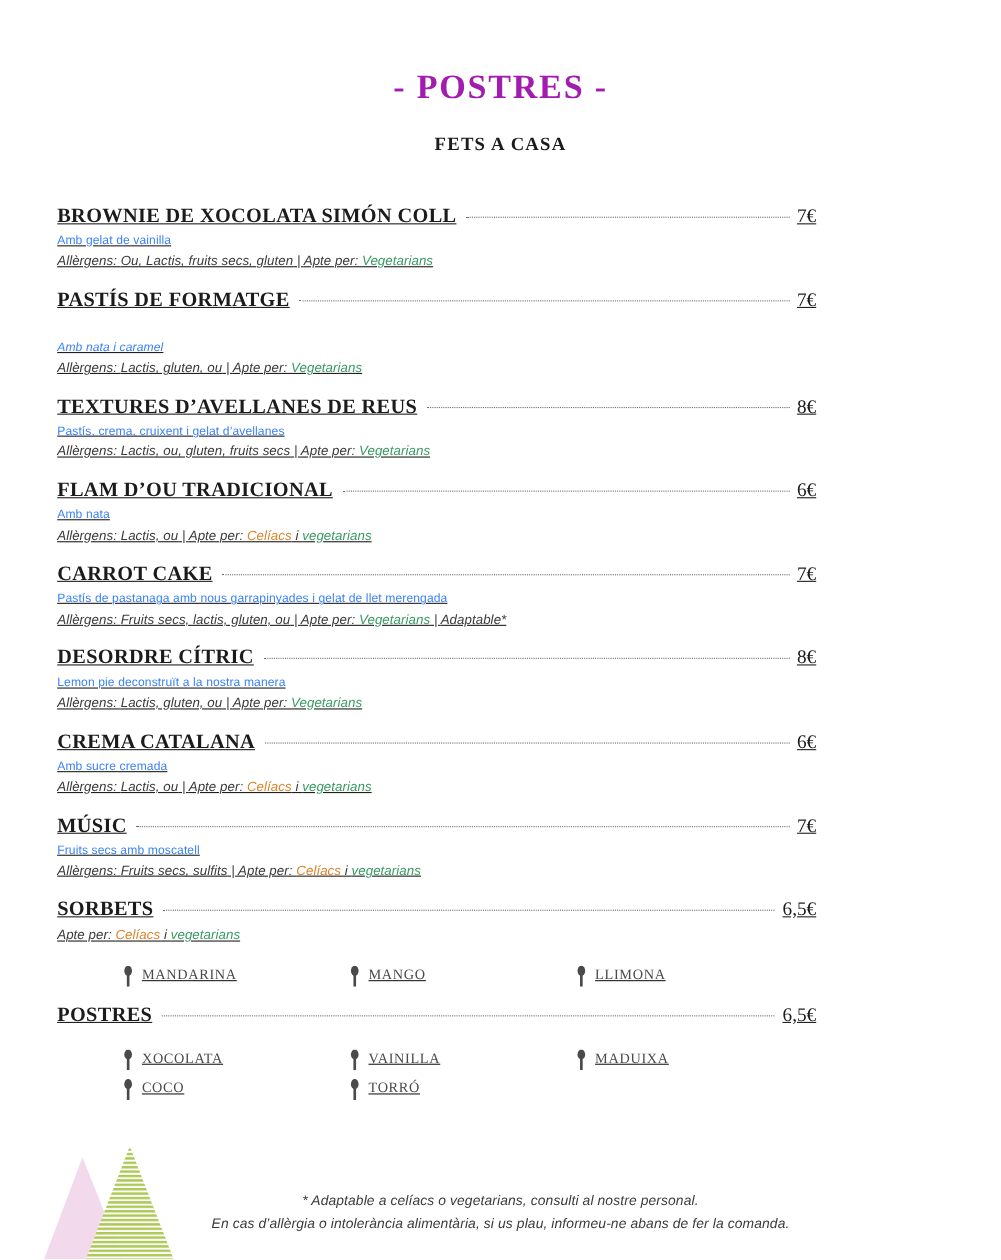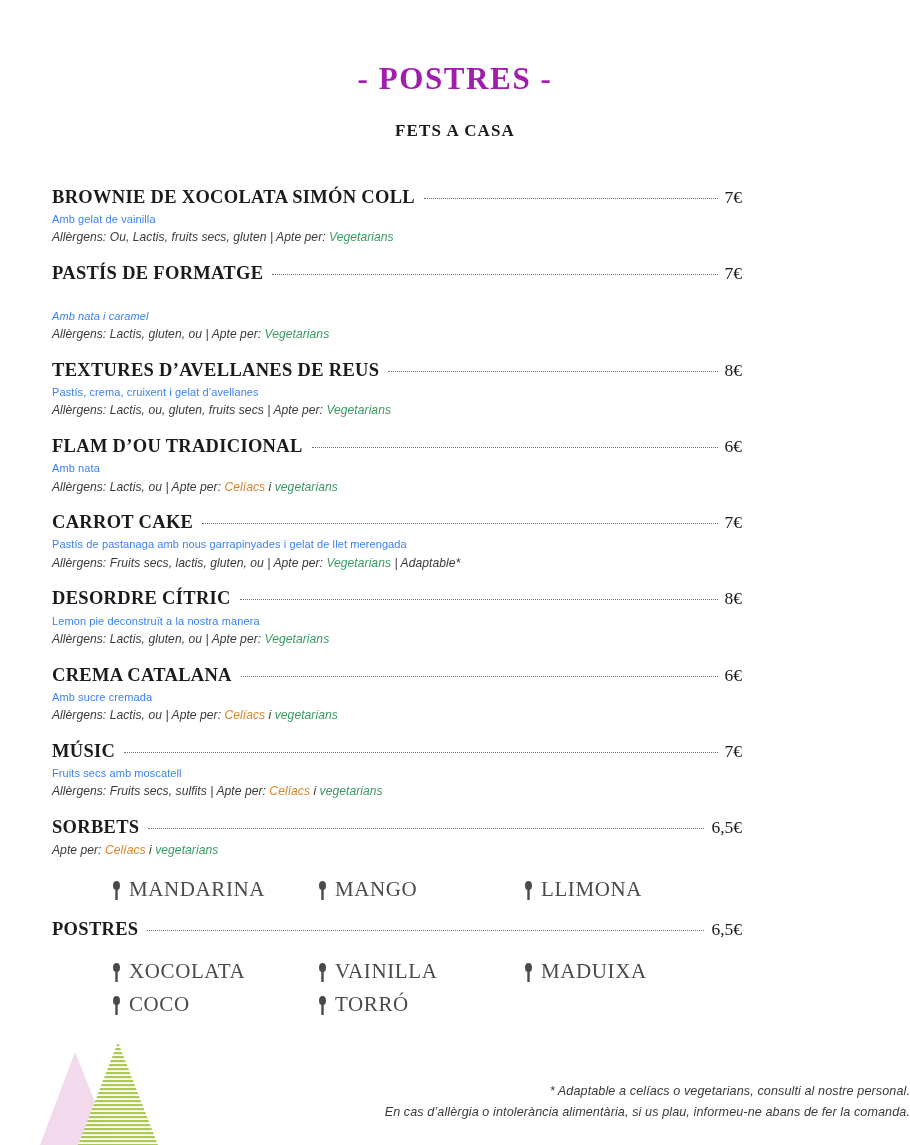--- a/index.html
+++ b/index.html
@@ -54,20 +54,21 @@
     line-height: 1.1;
   }
 
   
   .menu-body {
     position: relative;
     z-index: 2;
     margin: 0 auto;
     padding: 0;
     width: 910px;
+    text-decoration: underline;
   }
   .menu-inner {
     margin-left: 52px;
     margin-right: 168px;
     padding-top: 45px;
   }
 
   .menu-item { margin-bottom: 16px; }
 
   .item-head {
@@ -141,33 +142,33 @@
   .spoon-icon {
     flex: 0 0 auto;
     width: 9px;
     height: 19px;
     margin-right: 8px;
     position: relative;
     top: 1px;
   }
   .flavour-label {
     font-family: "Liberation Serif", serif;
-    font-size: 21px;
+    font-size: 13px;
     letter-spacing: 0.6px;
     color: #4a4a4a;
     white-space: nowrap;
   }
 
   
   .footer-notes {
     position: absolute;
     left: 0;
     right: 0;
     bottom: 22px;
-    text-align: right;
+    text-align: center;
     z-index: 3;
   }
   .footer-line {
     font-size: 12.6px;
     font-style: italic;
     color: #3a3a3a;
     line-height: 1.65;
     letter-spacing: 0.1px;
   }
 </style>

